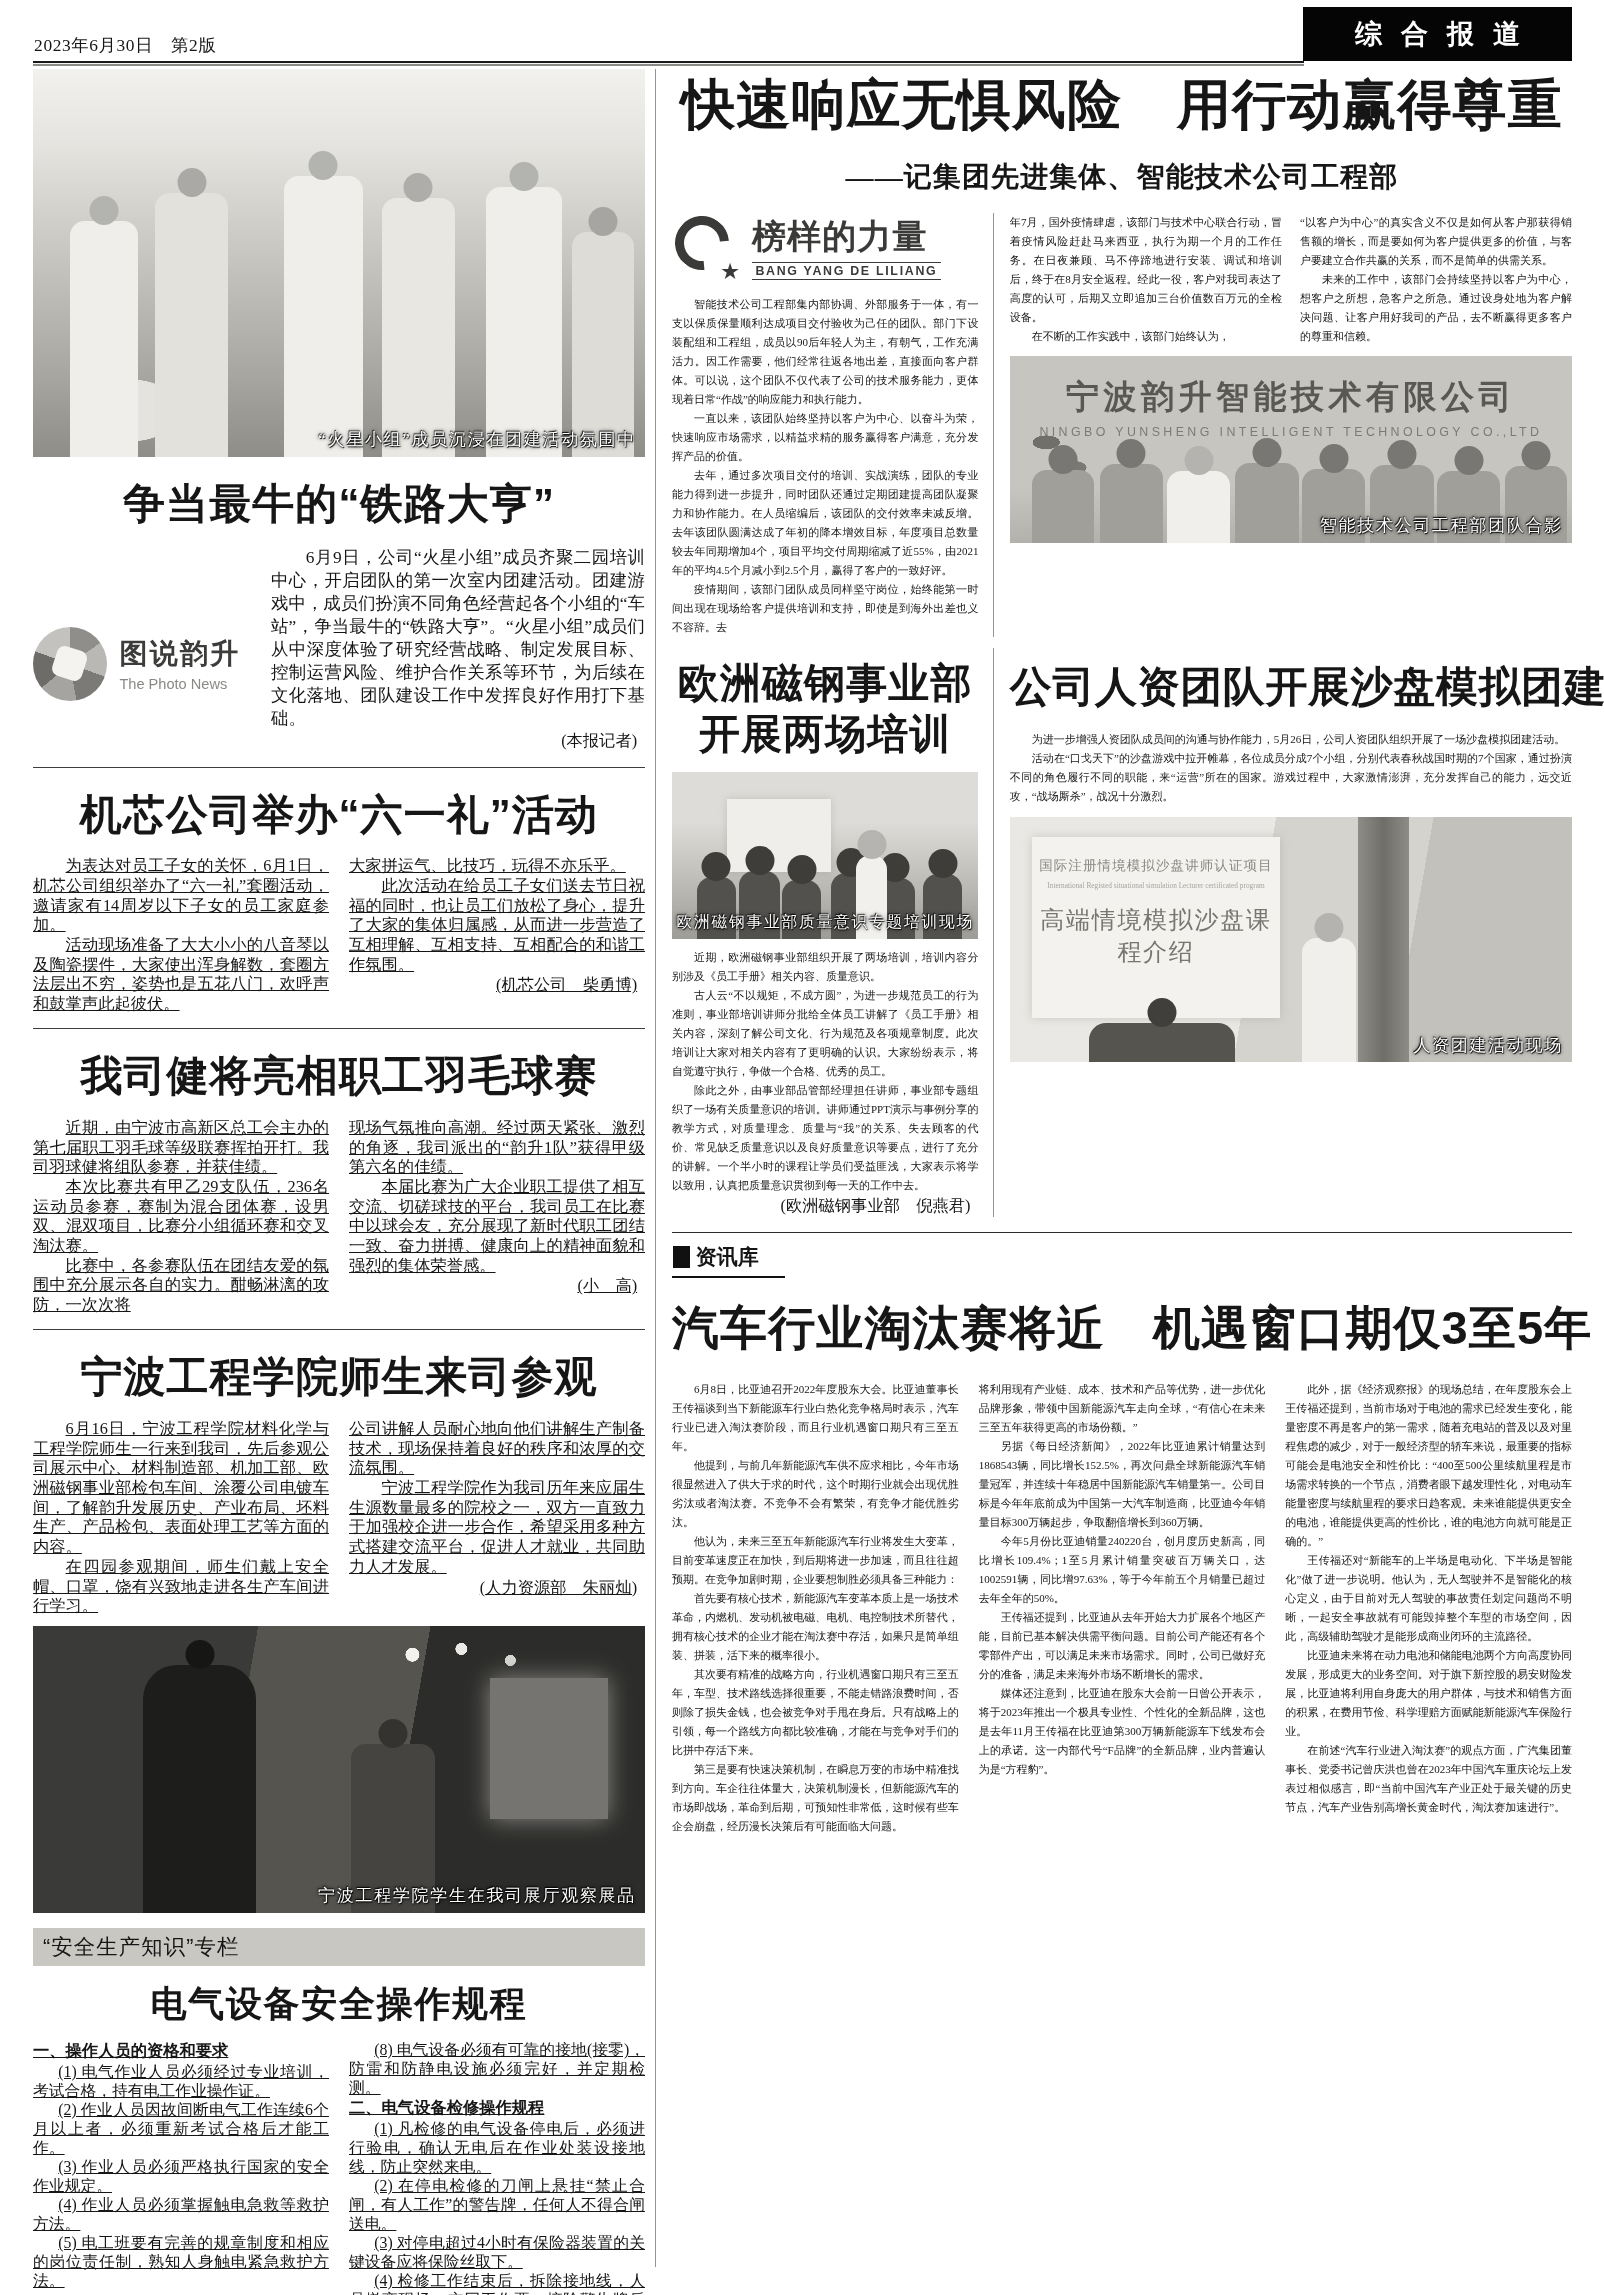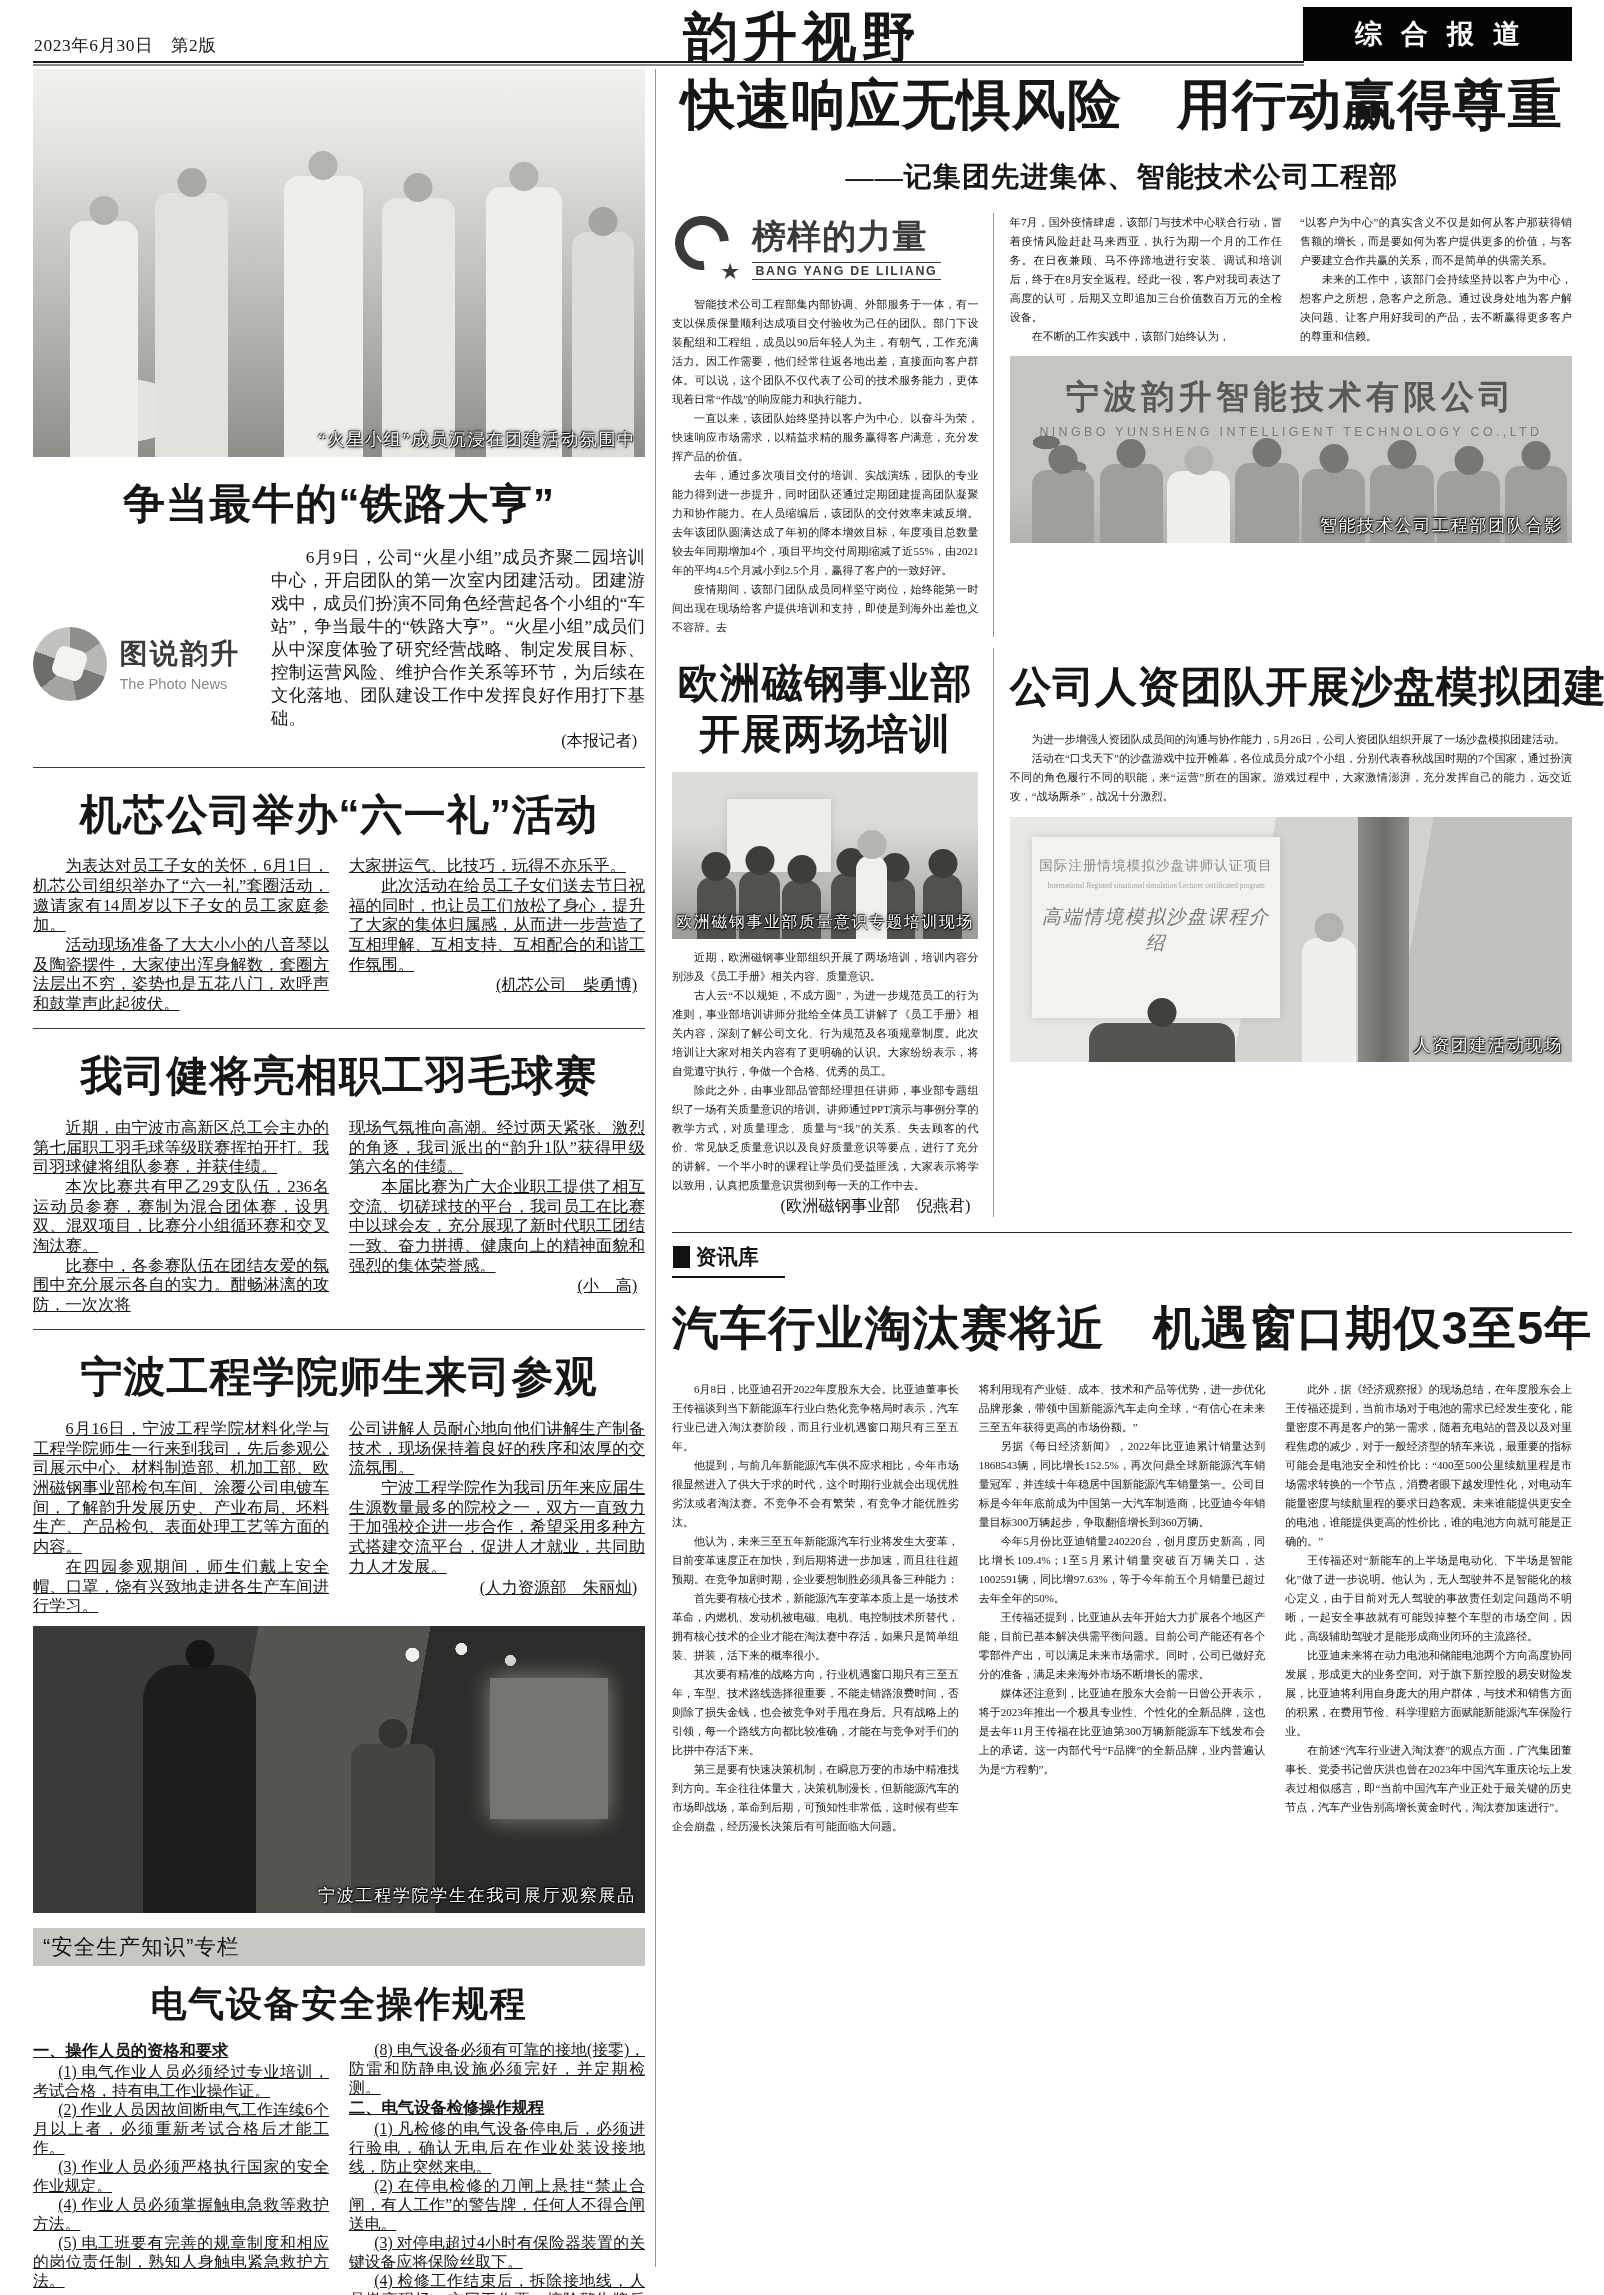--- a/index.html
+++ b/index.html
@@ -133,21 +133,21 @@
   .t1{left:8%;width:39px;height:62px;} .t2{left:22%;width:41px;height:68px;} .t3{left:36%;width:39px;height:59px;}
   .t4{left:52%;width:39px;height:66px;} .t5{left:66%;width:41px;height:61px;} .t6{left:82%;width:39px;height:65px;}
   .t7{left:60%;width:31.5px;height:84px;background:#f1f0ec!important;}
   #tphoto .photo-cap { font-size:15.8px; }
 
   
   #sphoto { height:245px; margin-top:11.3px; background:linear-gradient(100deg,#e9e8e4 0 44%, #d4d3ce 44% 70%, #c2c1bb 70% 100%); }
   #sphoto .board { position:absolute; left:4%; top:8%; width:44%; height:74%; background:#f3f2ee; box-shadow:0 0 9px #9a999366; padding-top:20px; text-align:center; }
   #sphoto .board .l1 { font-size:13.5px; color:#8a8984; letter-spacing:1.1px; }
   #sphoto .board .l2 { font-size:7.3px; color:#a5a49f; margin-top:5.6px; }
-  #sphoto .board .l3 { font-size:19px; color:#77766f; letter-spacing:1.7px; margin-top:14.6px; font-family:"Liberation Sans",sans-serif;font-style:italic; }
+  #sphoto .board .l3 { font-size:24px; color:#77766f; letter-spacing:1.7px; margin-top:14.6px; font-family:"Liberation Sans",sans-serif; }
   #sphoto .curtain { position:absolute; left:62%; top:0; width:9%; height:100%; background:linear-gradient(90deg,#8d8c86,#6f6e68 50%,#8d8c86); }
   #sphoto .person { background:#f0efeb; }
   .s1{left:52%;width:54px;height:124px;} .s2{left:14%;width:146px;height:39px;background:#55544f!important;border-radius:17px 17px 0 0;}
 
   
   .news { margin-top:14.6px; border-top:1.7px solid #2c2c2a; padding-top:9px; }
   .news-label { display:inline-block; font-size:21px; font-weight:bold; font-family:"Liberation Sans",sans-serif;
     border-bottom:2.3px solid #111; padding:1.1px 26px 4.5px 1.1px; }
   .news-label .sq { display:inline-block; width:17px; height:21.4px; background:#111; vertical-align:-3.4px; margin-right:5.6px; }
   .news-title { font-size:47px; font-weight:900; text-align:center; letter-spacing:1.1px; margin:19px 0 20px; white-space:nowrap;
@@ -156,21 +156,20 @@
   .news-cols > div { flex:1; min-width:0; }
   .news-cols .para { font-size:15.8px; line-height:18.3px; }
 </style>
 </head>
 <body>
 
 <div id="page">
 
   <div id="header">
     <span class="date">2023年6月30日　第2版</span>
-    <span class="masthead">韵升视野</span>
     <span class="section-box">综合报道</span>
   </div>
   <div id="header-rule"></div>
   <div id="vdiv"></div>
 
   <div id="left">
 
     <div id="photo1" class="photo">
       <div class="person p1a"></div>
       <div class="person p1b"></div>

